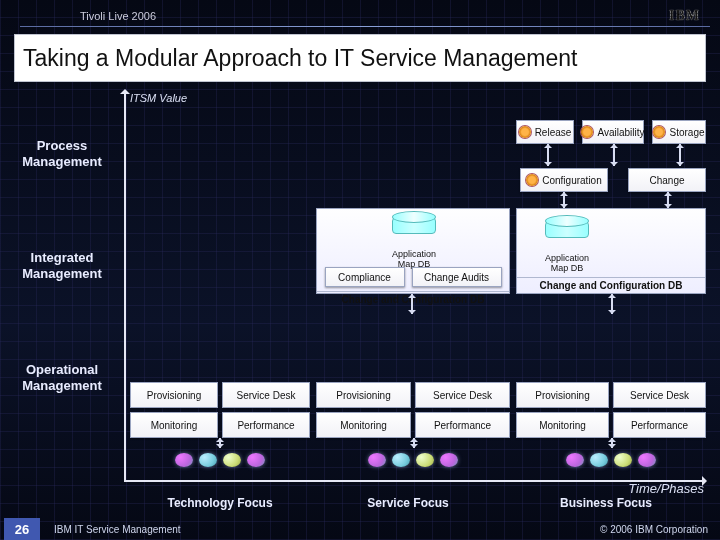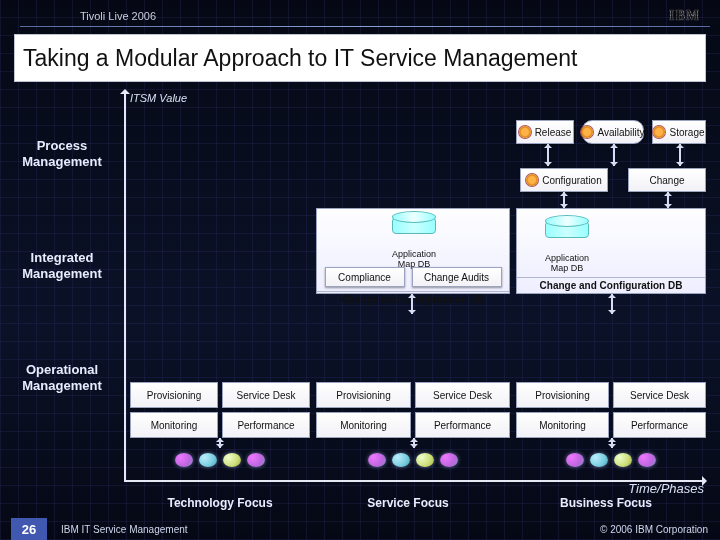--- a/index.html
+++ b/index.html
@@ -33,21 +33,21 @@
   .proc-box { position:absolute; height:24px; font-size:10px; }
   .picto { position:absolute; left:0; right:0; bottom:0; height:32px; display:flex; align-items:center; justify-content:center; gap:6px; }
   .picto .blob { width:18px; height:14px; border-radius:50%; background:radial-gradient(circle at 30% 30%, #e7f, #b6d 60%, #79b); box-shadow:0 0 4px rgba(180,200,255,0.5); }
   .picto .blob.b { background:radial-gradient(circle at 30% 30%, #bef, #7cd 60%, #49a); }
   .picto .blob.c { background:radial-gradient(circle at 30% 30%, #efc, #cd7 60%, #9a4); }
   .cyl { position:absolute; width:44px; height:23px; }
   .cyl .body { position:absolute; inset:6px 0 0 0; background:linear-gradient(90deg,#9ff,#cff,#9ff); border:1px solid #5bb; border-radius:4px; }
   .cyl .top  { position:absolute; top:0; left:0; right:0; height:12px; background:linear-gradient(90deg,#9ff,#eff,#9ff); border:1px solid #5bb; border-radius:50%; }
   .cyl-label { position:absolute; font-size:9px; color:#111; text-align:center; width:64px; left:-10px; top:38px; }
   .gear { width:12px; height:12px; border-radius:50%; background:radial-gradient(circle,#ffb347 40%,#e08a1a 60%); box-shadow:0 0 0 1px #a56; flex:0 0 auto; }
-  .footer { position:absolute; left:0; right:0; bottom:0; height:22px; display:flex; align-items:center; justify-content:space-between; padding:0 12px 0 11px; color:#cfd6ec; font-size:10px; }
+  .footer { position:absolute; left:0; right:0; bottom:0; height:22px; display:flex; align-items:center; justify-content:space-between; padding:0 12px 0 4px; color:#cfd6ec; font-size:10px; }
   .pagenum { background:#4058b0; color:#fff; width:36px; height:22px; display:flex; align-items:center; justify-content:center; font-weight:700; font-size:13px; }
   .conn-v { position:absolute; width:8px; background:transparent; }
   .conn-v::before { content:""; position:absolute; left:3px; top:0; bottom:0; width:2px; background:#d8ddf2; }
   .conn-v .up, .conn-v .dn { position:absolute; left:0; width:0; height:0; border:4px solid transparent; }
   .conn-v .up { top:-4px; border-bottom-color:#d8ddf2; }
   .conn-v .dn { bottom:-4px; border-top-color:#d8ddf2; }
   .cfgdb-box { position:absolute; background:linear-gradient(#fefeff,#eef); border:1px solid #9aa4c0; color:#111; font-size:10px; left:0; right:0; }
   .cfgdb-box .inner { display:flex; justify-content:space-around; padding:4px 4px; }
   .cfgdb-title { text-align:center; font-weight:700; font-size:10px; padding:2px 0; border-top:1px solid #b0b8d0; }
 </style>
@@ -74,21 +74,21 @@
 Management</div>
   <div class="row-label" style="top:362px; white-space:pre-line;">Operational
 Management</div>
 
   <div class="area">
 
     <div class="proc-box" style="top:14px; left:386px; width:58px;">
         <span class="gear"></span>
         <span>Release</span>
       </div>
-    <div class="proc-box" style="top:14px; left:452px; width:62px;border-radius:10px;">
+    <div class="proc-box" style="top:14px; left:452px; width:62px;">
         <span class="gear"></span>
         <span>Availability</span>
       </div>
     <div class="proc-box" style="top:14px; left:522px; width:54px;">
         <span class="gear"></span>
         <span>Storage</span>
       </div>
 
     <div class="proc-box" style="top:62px; left:498px; width:78px;">
         <span>Change</span>

